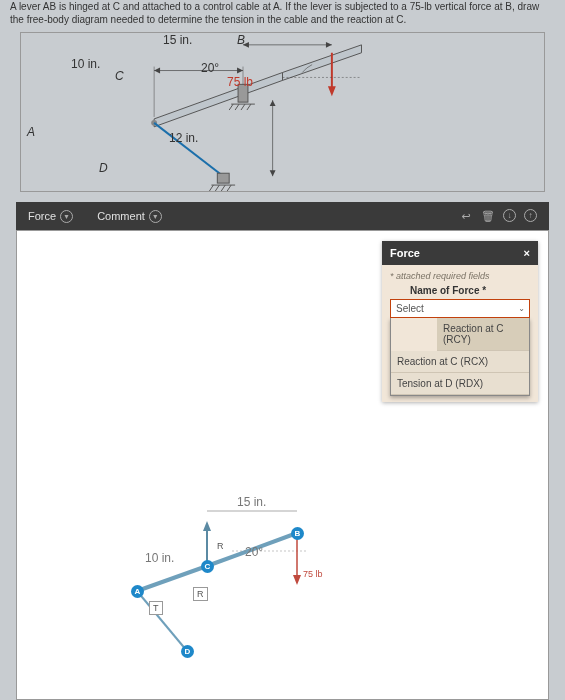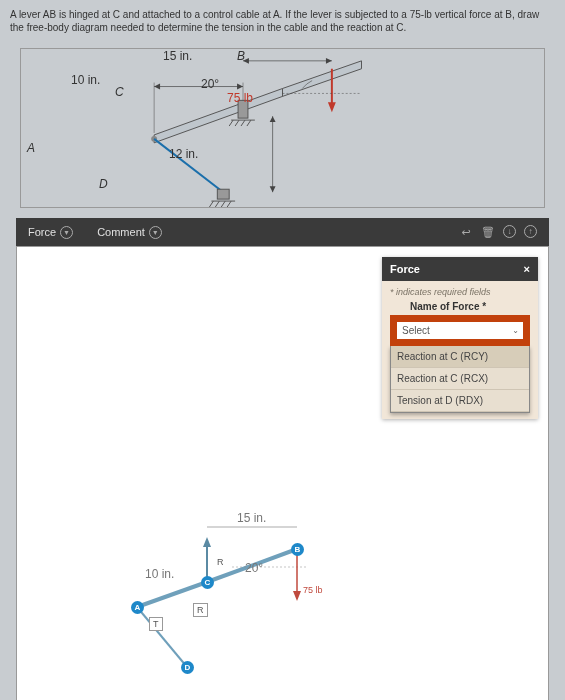--- a/index.html
+++ b/index.html
@@ -5,21 +5,21 @@
     * { margin: 0; padding: 0; box-sizing: border-box; }
     body {
       width: 565px;
       height: 700px;
       background: #c8ccd0;
       font-family: Arial, sans-serif;
       font-size: 11px;
       overflow: hidden;
     }
     .prompt-text {
-      padding: 8px 10px;
+      padding: 0 10px;
       font-size: 10px;
       color: #333;
       line-height: 1.3;
     }
     .diagram-top {
       margin: 6px 20px 10px 20px;
       height: 160px;
       position: relative;
       background: #c8ccd0;
       border: 1px solid #999;
@@ -107,21 +107,21 @@
       margin-bottom: 4px;
     }
     .field-label {
       font-size: 10px;
       color: #333;
       font-weight: bold;
       margin-bottom: 3px;
       margin-left: 20px;
     }
     .select-box {
-      border: 7px solid #c2410c;
+      border: 1px solid #c2410c;
       background: #fff;
       padding: 3px 5px;
       font-size: 10px;
       color: #555;
       position: relative;
       cursor: pointer;
     }
     .select-caret {
       position: absolute;
       right: 4px;
@@ -137,20 +137,21 @@
     .dd-item {
       padding: 5px 6px;
       font-size: 10px;
       color: #444;
       background: #e8dfd0;
       border-bottom: 1px solid #cfc5b4;
       cursor: pointer;
     }
     .dd-item.sel {
       background: #d7cdb9;
+      margin-left: 46px;
     }
     .node {
       width: 13px; height: 13px;
       border-radius: 50%;
       background: #1e88c9;
       color: #fff;
       font-size: 8px;
       font-weight: bold;
       display: flex;
       align-items: center;
@@ -271,21 +272,21 @@
     <div class="node" style="left:174px;top:36px">B</div>
     <div class="node" style="left:64px;top:154px">D</div>
   </div>
 
   <div class="force-panel">
     <div class="force-header">
       <span>Force</span>
       <span style="cursor:pointer">×</span>
     </div>
     <div class="force-body">
-      <div class="hint">* indicates required fields</div>
+      <div class="hint">* attached required fields</div>
       <div class="field-label">Name of Force *</div>
       <div class="select-box">
         <span>Select</span>
         <span class="select-caret">⌄</span>
       </div>
       <div class="dropdown">
         <div class="dd-item sel">Reaction at C (RCY)</div>
         <div class="dd-item">Reaction at C (RCX)</div>
         <div class="dd-item">Tension at D (RDX)</div>
       </div>

